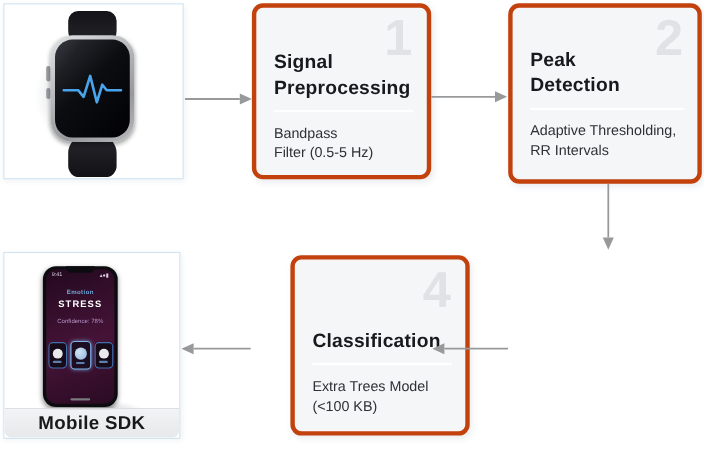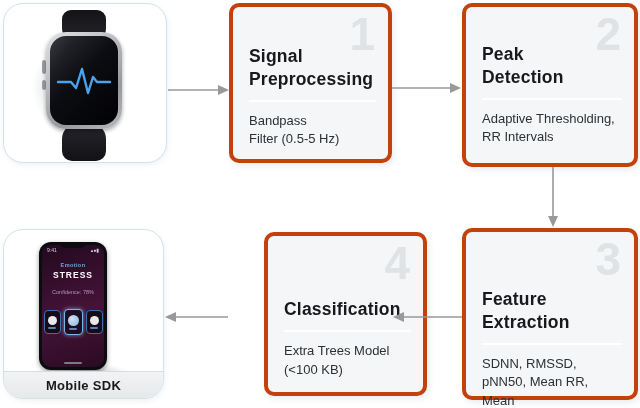--- a/index.html
+++ b/index.html
@@ -3,21 +3,21 @@
 <meta charset="utf-8">
 <style>
   html,body{margin:0;padding:0;background:#fff;}
   #canvas{
     position:relative;width:640px;height:408px;background:#ffffff;
     font-family:"Liberation Sans",sans-serif;overflow:hidden;
   }
   
   .device-card{
     position:absolute;background:#ffffff;border:1.5px solid #cfe3f0;
-    border-radius:20px;box-shadow:1px 2px 5px rgba(90,120,150,0.10);
+    border-radius:0;box-shadow:1px 2px 5px rgba(90,120,150,0.10);
     box-sizing:border-box;overflow:hidden;
   }
   .step-box{
     position:absolute;background:#f4f6f7;border:4px solid #c2410c;
     border-radius:10px;box-shadow:2px 3px 6px rgba(60,80,100,0.10);
     box-sizing:border-box;padding:0 12px 0 16px;
   }
   .step-num{
     position:absolute;top:2px;right:13px;font-size:46px;font-weight:700;
     color:#e0e3e6;line-height:1.1;user-select:none;
@@ -109,21 +109,21 @@
   .chip-label{width:8px;height:2px;border-radius:1px;background:#5d7fae;}
   .home-bar{
     position:absolute;bottom:3px;left:50%;transform:translateX(-50%);
     width:18px;height:2px;border-radius:1px;background:#7a7a80;
   }
   .sdk-bar{
     position:absolute;left:0;right:0;bottom:0;height:26px;
     background:linear-gradient(180deg,#f1f3f4,#e6e8ea);
     border-top:1px solid #d9dcdf;border-radius:0 0 7px 7px;
     display:flex;align-items:center;justify-content:center;
-    font-size:13px;font-weight:700;color:#17191b;letter-spacing:.3px;
+    font-size:17px;font-weight:700;color:#17191b;letter-spacing:.3px;
   }
 </style>
 </head>
 <body>
 
 <div id="canvas">
 
   <div class="device-card" id="watch-card">
     <div class="watch-shadow"></div>
     <div class="watch-strap-top"></div>
@@ -151,29 +151,20 @@
 
   <div class="step-box s2">
     <div class="step-num">2</div>
     <h2 class="step-title">Peak
 Detection</h2>
     <div class="step-divider"></div>
     <p class="step-sub">Adaptive Thresholding,
 RR Intervals</p>
   </div>
 
-  <div class="step-box s3">
-    <div class="step-num">3</div>
-    <h2 class="step-title">Feature
-Extraction</h2>
-    <div class="step-divider"></div>
-    <p class="step-sub">SDNN, RMSSD,
-pNN50, Mean RR, Mean
-HR</p>
-  </div>
 
   <div class="step-box s4">
     <div class="step-num">4</div>
     <h2 class="step-title">Classification</h2>
     <div class="step-divider"></div>
     <p class="step-sub">Extra Trees Model
 (&lt;100 KB)</p>
   </div>
 
   <svg class="arrow" style="left:168px;top:83px;" width="62" height="14">

